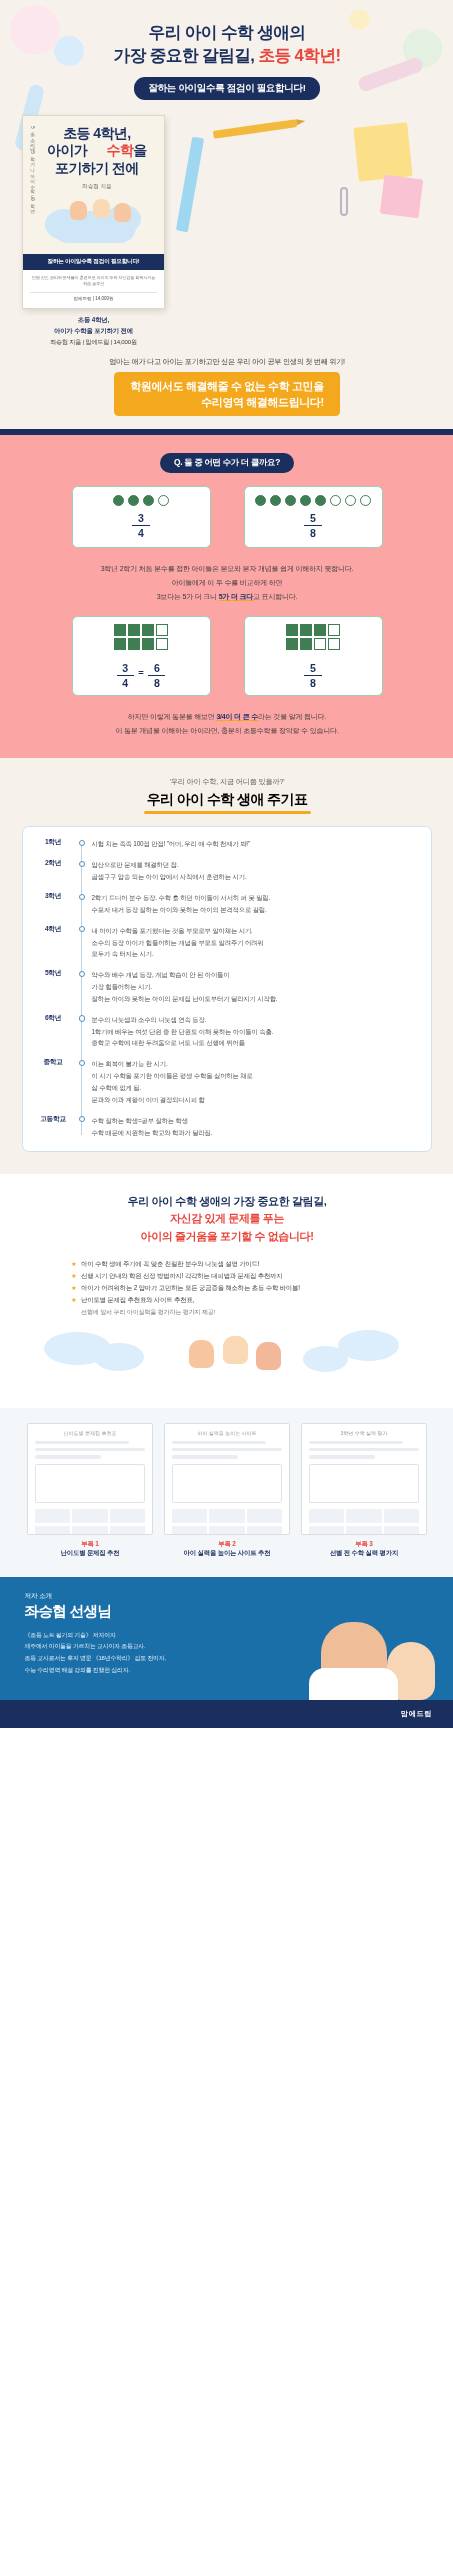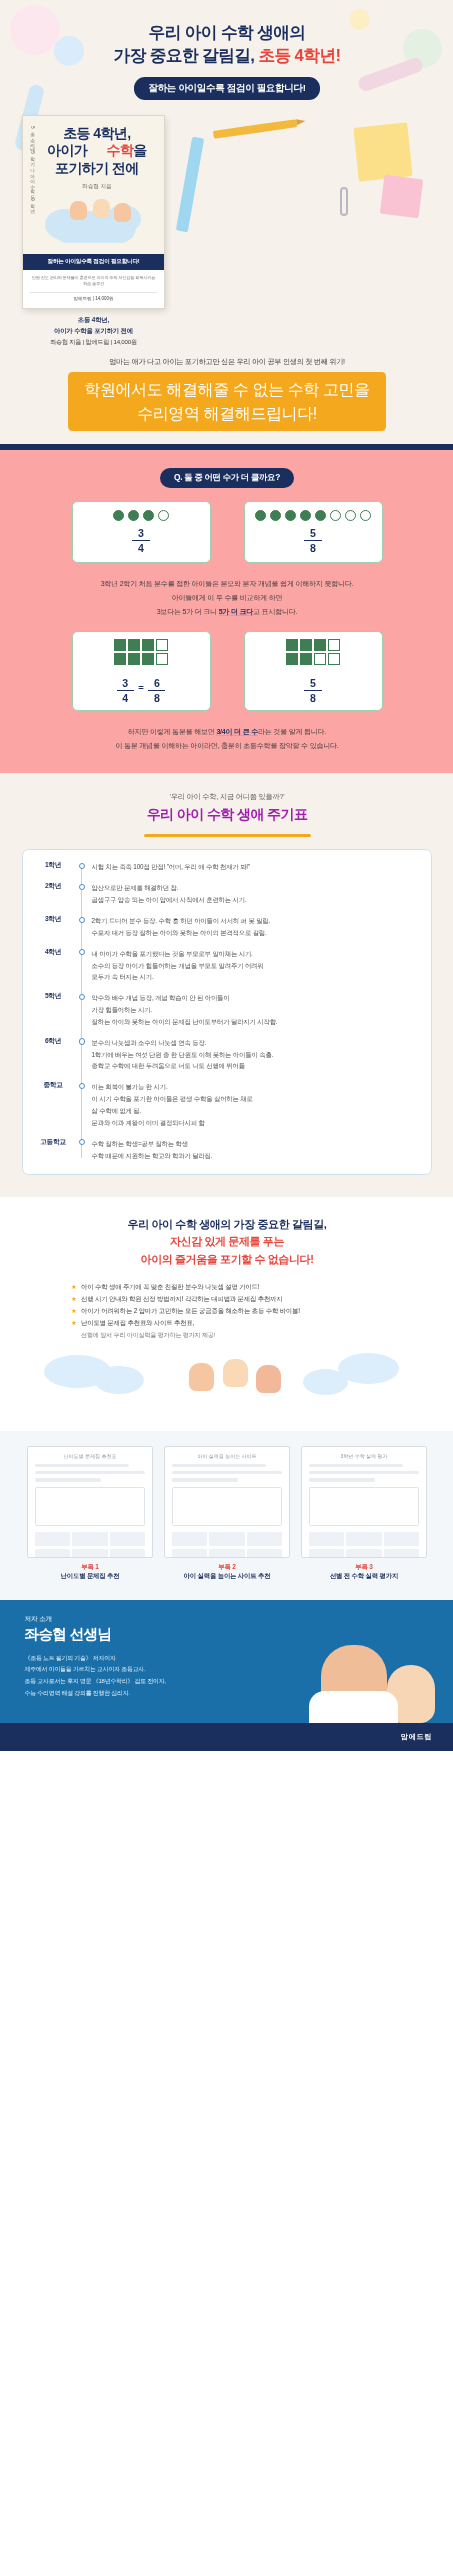--- a/index.html
+++ b/index.html
@@ -146,27 +146,28 @@
     position: relative; z-index: 3;
     margin-top: 10px;
     text-align: center;
     padding-bottom: 2.2px;
   }
   .hero-foot .fl1 { font-size: 7.2px; color: #3a3a3a; letter-spacing: -0.3px; }
   .hero-foot .fl2 {
     margin: 4.5px auto 0;
     background: #f4a81d;
     color: #ffffff;
-    font-size: 16px;
-    font-weight: normal;
+    font-size: 11px;
+    font-weight: bold;
     letter-spacing: -0.4px;
     line-height: 1.5;
     padding: 5.6px 16.7px;
     border-radius: 4.5px;
     width: max-content;
+    text-align: right;
   }
   .hero-stripe { height: 5.6px; background: #1b2f5e; margin-top: 11px; }
 
   
   .sec-quiz { background: #fca5a5; padding: 18px 24.5px 20px; }
   .q-head {
     margin: 0 auto 13.4px;
     background: #1b2f5e;
     color: #fff;
     font-size: 8.4px;
@@ -205,22 +206,22 @@
   .cell.on { background: #3f7d52; }
   .grid-label { margin-top: 5.6px; font-size: 9.5px; color: #1b2f5e; font-weight: bold; }
   .eqfrac { display: inline-flex; align-items: center; gap: 4.5px; }
   .sec-quiz-foot { text-align: center; margin-top: 13.4px; font-size: 7px; line-height: 2; color: #3a3a3a; letter-spacing: -0.2px; }
   .sec-quiz-foot .u { border-bottom: 1.1px solid #f4a81d; font-weight: bold; color: #1b2f5e; }
 
   
   .sec-time { background: #f6f2eb; padding: 19px 22px 22px; position: relative; }
   .time-kicker { text-align: center; font-size: 7.2px; color: #5a5a5a; letter-spacing: -0.2px; margin-bottom: 4.5px; }
   .time-title {
-    text-align: center; font-size: 14px; font-weight: bold; color: #a21caf;
-    letter-spacing: -0.6px; margin-bottom: 10px;
+    text-align: center; font-size: 14px; font-weight: bold; color: #000000;
+    letter-spacing: -0.6px; margin-bottom: 2px;
   }
   .time-underline { width: 167px; height: 2.8px; background: #f4a81d; margin: 0 auto 12.3px; border-radius: 1.7px; }
   .time-card {
     background: #ffffff; border: 1.1px solid #cfe0ef; border-radius: 6.7px;
     padding: 11px 12.3px 12.3px 14.5px;
   }
   .tl { position: relative; padding-left: 54px; }
   .tl:before {
     content: ""; position: absolute; left: 43px; top: 3.3px; bottom: 3.3px; width: 1.1px; background: #bcd4e6;
   }

